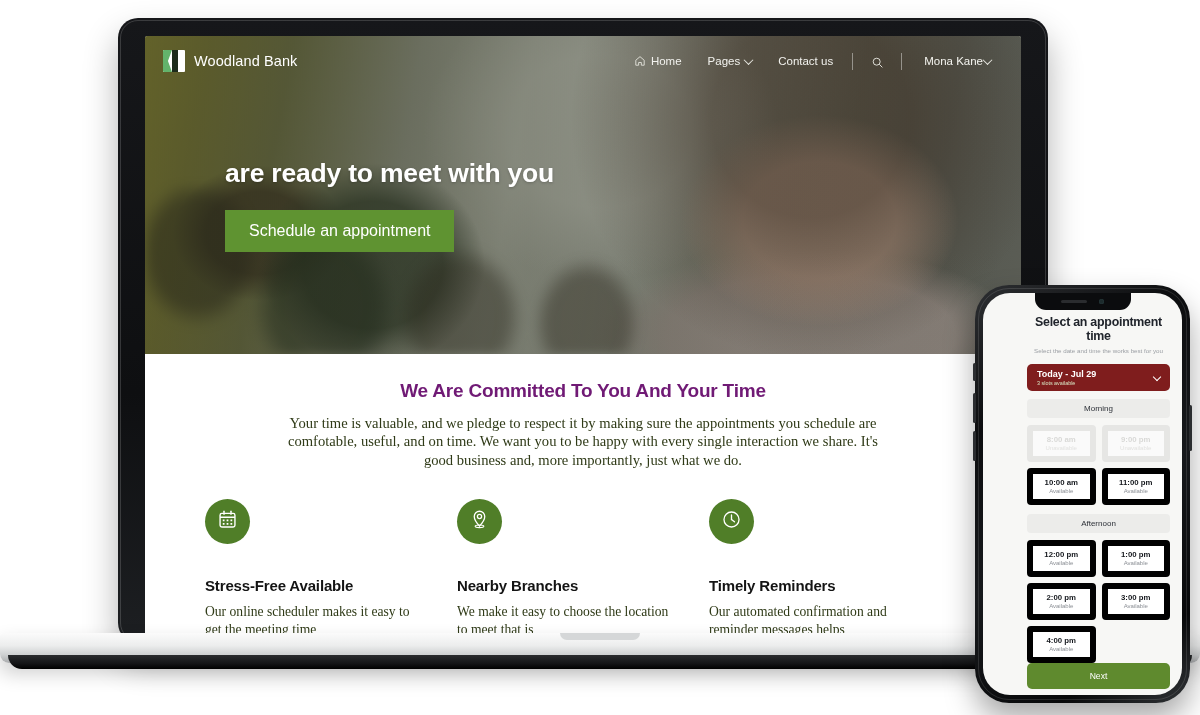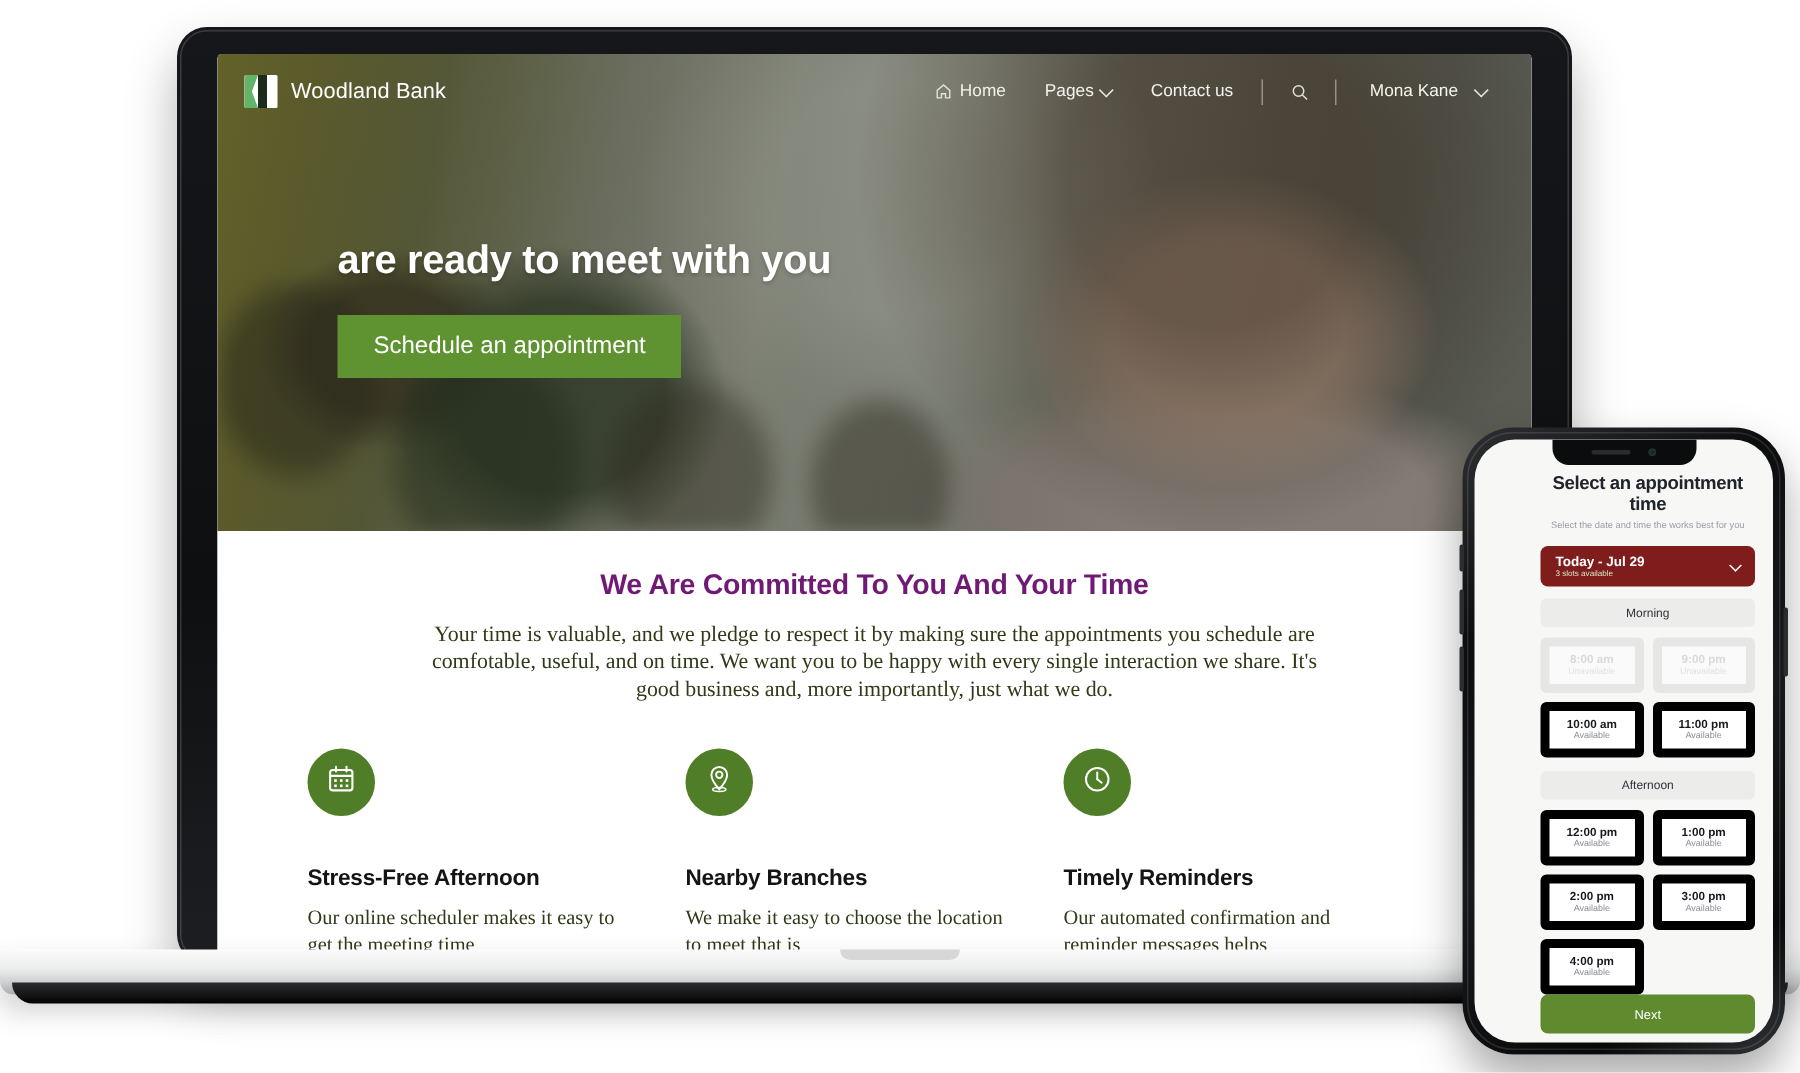--- a/index.html
+++ b/index.html
@@ -146,21 +146,21 @@
 
   .nav-right { margin-left: auto; display: flex; align-items: center; gap: 0; }
   .nav-link {
     color: #f2f2ee; font-size: 11.5px; padding: 0 13px;
     display: flex; align-items: center; gap: 5px; cursor: pointer; white-space: nowrap;
   }
   .nav-ico { width: 12px; height: 12px; display: inline-block; opacity: .92; }
   .chev { display: inline-block; width: 7px; height: 7px; border-right: 1.4px solid #e6e6df; border-bottom: 1.4px solid #e6e6df; transform: rotate(45deg) translate(-1px,-1px); }
   .nav-sep { width: 1px; height: 17px; background: rgba(255,255,255,0.42); margin: 0 6px; }
   .nav-search { padding: 0 12px; cursor: pointer; display: flex; align-items: center; }
-  .nav-user { color: #f4f4ef; font-size: 11.5px; padding: 0 8px 0 16px; display: flex; align-items: center; gap: 12px; cursor: pointer; }
+  .nav-user { color: #f4f4ef; font-size: 11.5px; padding: 0 8px 0 16px; display: flex; align-items: center; gap: 1px; cursor: pointer; }
 
   
   .hero-copy { position: relative; z-index: 3; margin: 50px 0 0 80px; width: 470px; }
   .hero-title {
     color: #fff; font-size: 26.5px; line-height: 1.12; font-weight: bold;
     letter-spacing: -.2px; text-shadow: 0 1px 3px rgba(0,0,0,0.22);
   }
   .hero-cta {
     margin-top: 22px;
     display: inline-block;
@@ -374,21 +374,21 @@
                   <line x1="16" y1="2.6" x2="16" y2="6" stroke="#fff" stroke-width="1.6" stroke-linecap="round"></line>
                   <rect x="6.6" y="12" width="2" height="2" fill="#fff"></rect>
                     <rect x="11" y="12" width="2" height="2" fill="#fff"></rect>
                     <rect x="15.4" y="12" width="2" height="2" fill="#fff"></rect>
                   <rect x="6.6" y="16" width="2" height="2" fill="#fff"></rect>
                     <rect x="11" y="16" width="2" height="2" fill="#fff"></rect>
                     <rect x="15.4" y="16" width="2" height="2" fill="#fff"></rect>
                 </svg>
               </span>
             </div>
-            <h3>Stress-Free Afternoon</h3>
+            <h3>Stress-Free Available</h3>
             <p>Our online scheduler makes it easy to get the meeting time</p>
           </div>
 
           <div class="feature">
             <div class="feature-icon">
               <span>
                 <svg viewBox="0 0 24 24" width="21" height="21">
                   <path d="M12 2.6c-3.3 0-6 2.7-6 6 0 4.4 6 11 6 11s6-6.6 6-11c0-3.3-2.7-6-6-6z" fill="none" stroke="#fff" stroke-width="1.5"></path>
                   <circle cx="12" cy="8.6" r="2.4" fill="none" stroke="#fff" stroke-width="1.5"></circle>
                   <ellipse cx="12" cy="19.8" rx="5" ry="1.5" fill="none" stroke="#fff" stroke-width="1.2"></ellipse>

